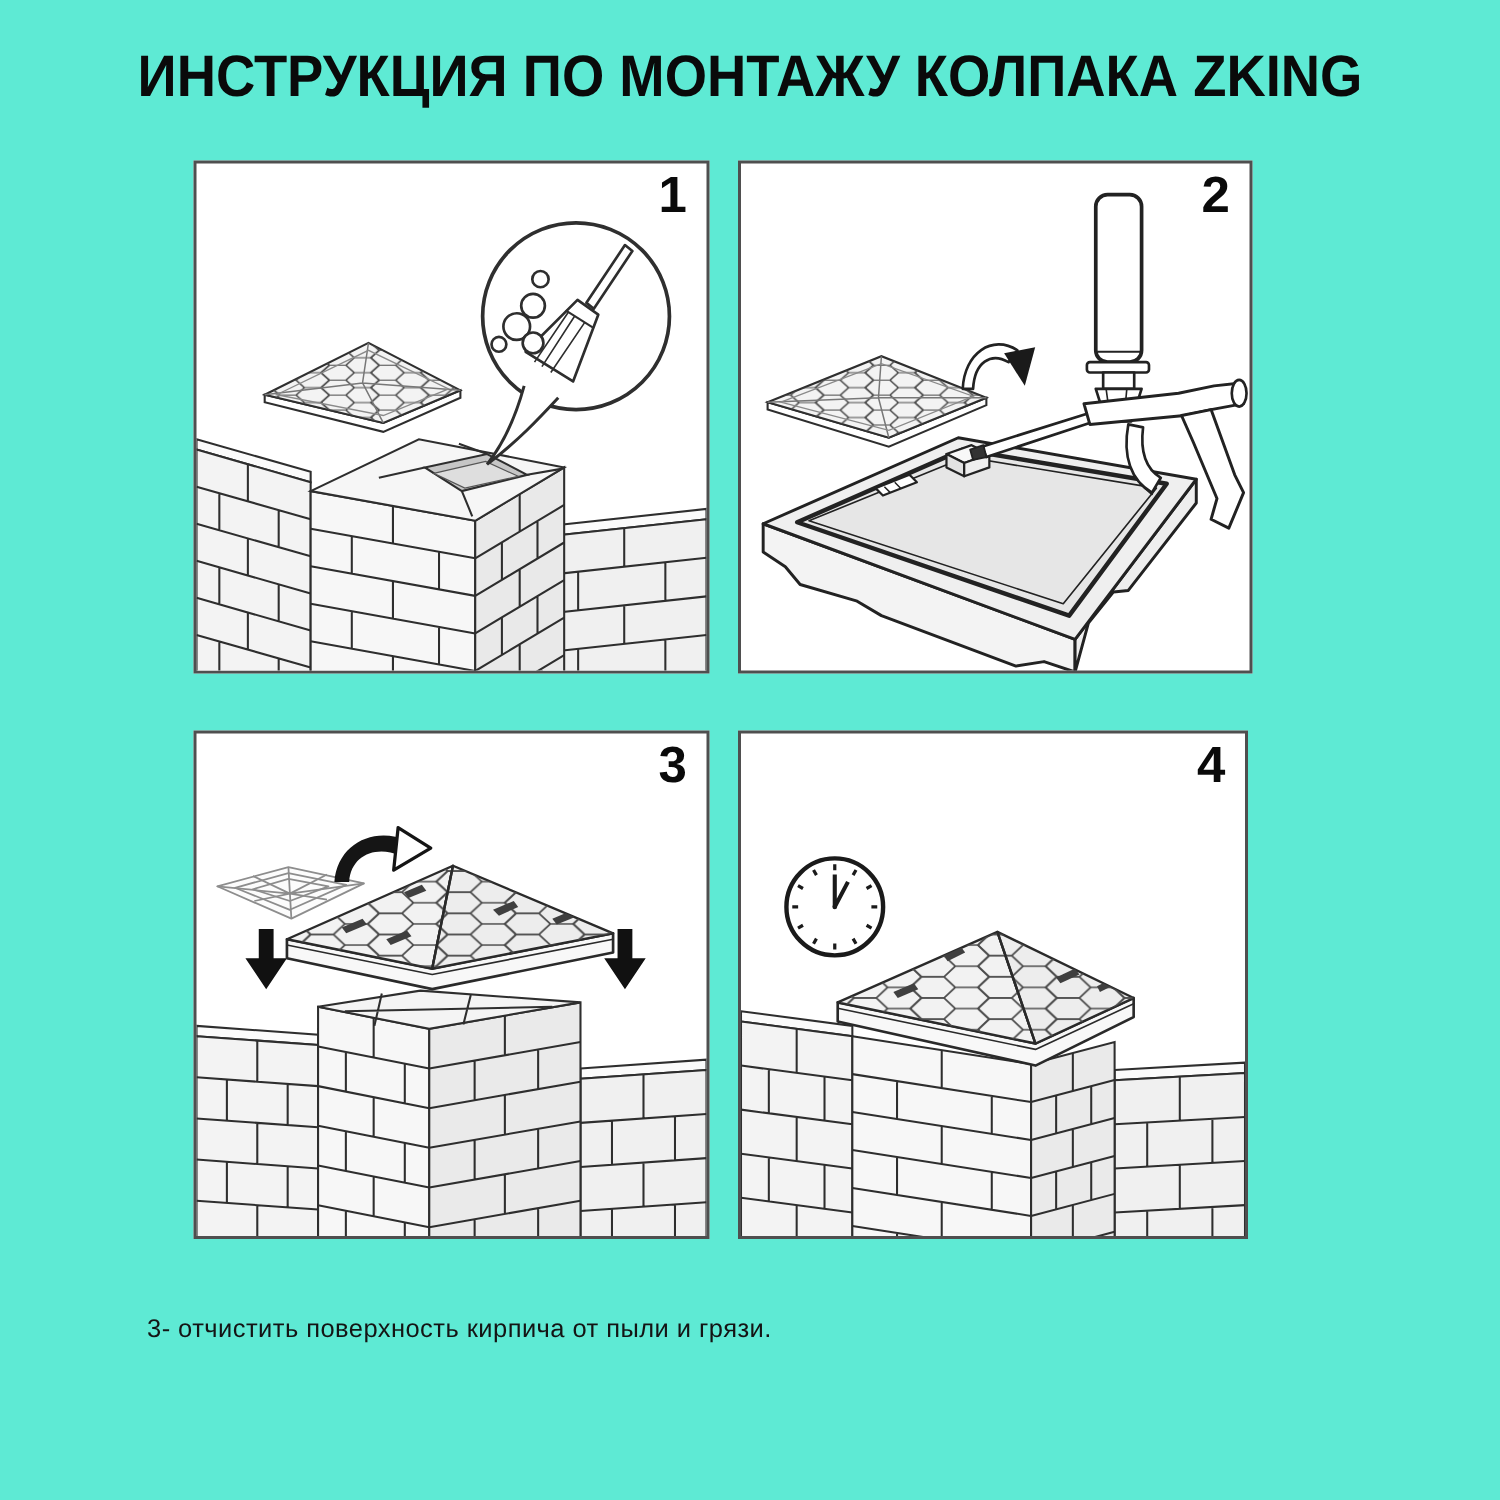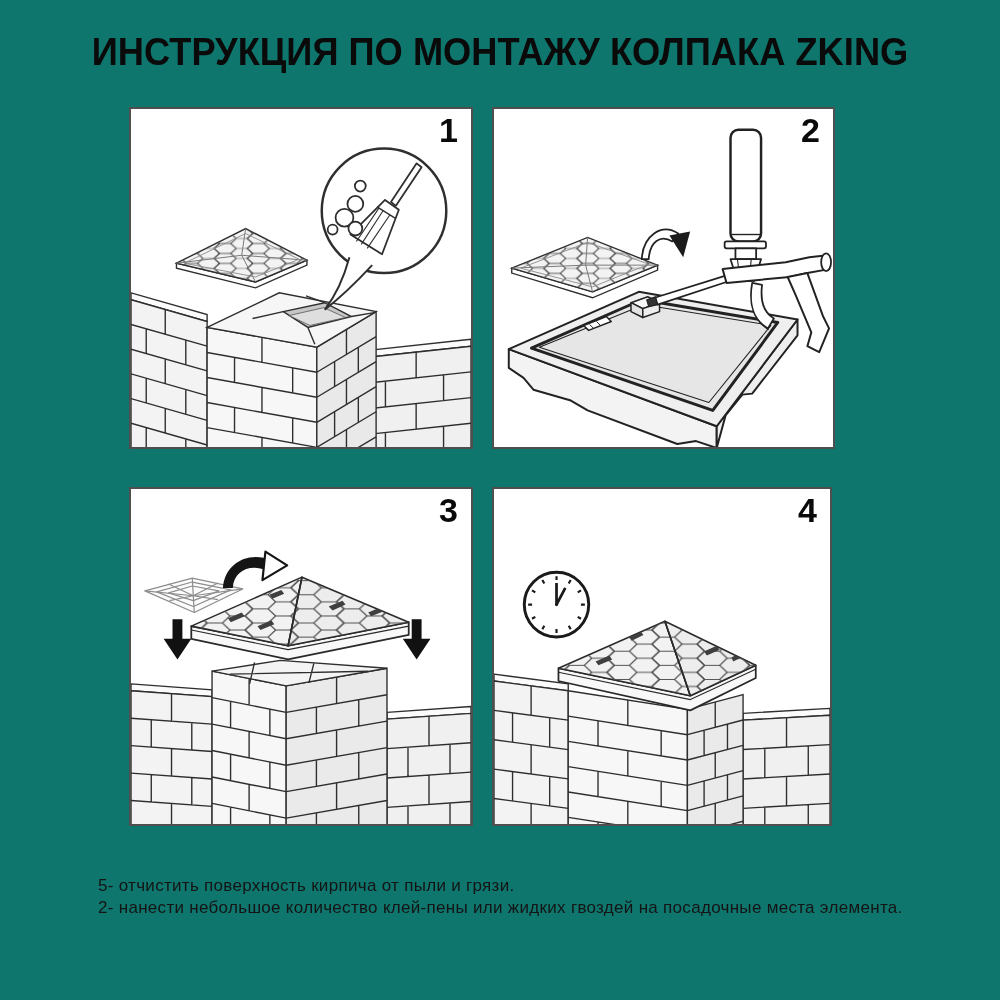--- a/index.html
+++ b/index.html
@@ -1,16 +1,16 @@
 <!DOCTYPE html>
 <html><head>
 <meta charset="utf-8">
 <style>
   html,body{margin:0;padding:0;background:#ffffff;}
-  .page{position:relative;width:1000px;height:1000px;background:#0f766e;overflow:hidden;
+  .page{position:relative;width:1000px;height:1000px;background:#5eead4;overflow:hidden;
         font-family:"Liberation Sans",sans-serif;color:#111;}
   .title{position:absolute;left:0;right:0;top:30px;text-align:center;
          font-size:39px;font-weight:700;letter-spacing:0px;color:#0a0a0a;
          transform:scaleX(0.93);white-space:nowrap;}
   .panel{position:absolute;border:2px solid #4f4f4f;background:#fff;box-sizing:border-box;}
   .p1{left:129px;top:107px;width:344px;height:342px;}
   .p2{left:492px;top:107px;width:343px;height:342px;}
   .p3{left:129px;top:487px;width:344px;height:339px;}
   .p4{left:492px;top:487px;width:340px;height:339px;}
   .panel svg{position:absolute;left:0;top:0;width:100%;height:100%;}
@@ -304,17 +304,16 @@
             <path d="M21,0 L28,-12 L42,-12 L49,0 L42,12 L28,12 Z"></path>
             <path d="M21,24 L28,12 L42,12 L49,24 L42,36 L28,36 Z"></path>
           </g>
         </pattern>
       </defs>
     </svg>
     <div class="num">4</div>
   </div>
 
   <div class="footer">
-    <div>5- отчистить поверхность кирпича от пыли и грязи.</div>
-    <div>2- нанести небольшое количество клей-пены или жидких гвоздей на посадочные места элемента.</div>
+    <div>3- отчистить поверхность кирпича от пыли и грязи.</div>
   </div>
 
 </div>
 
 </body></html>

